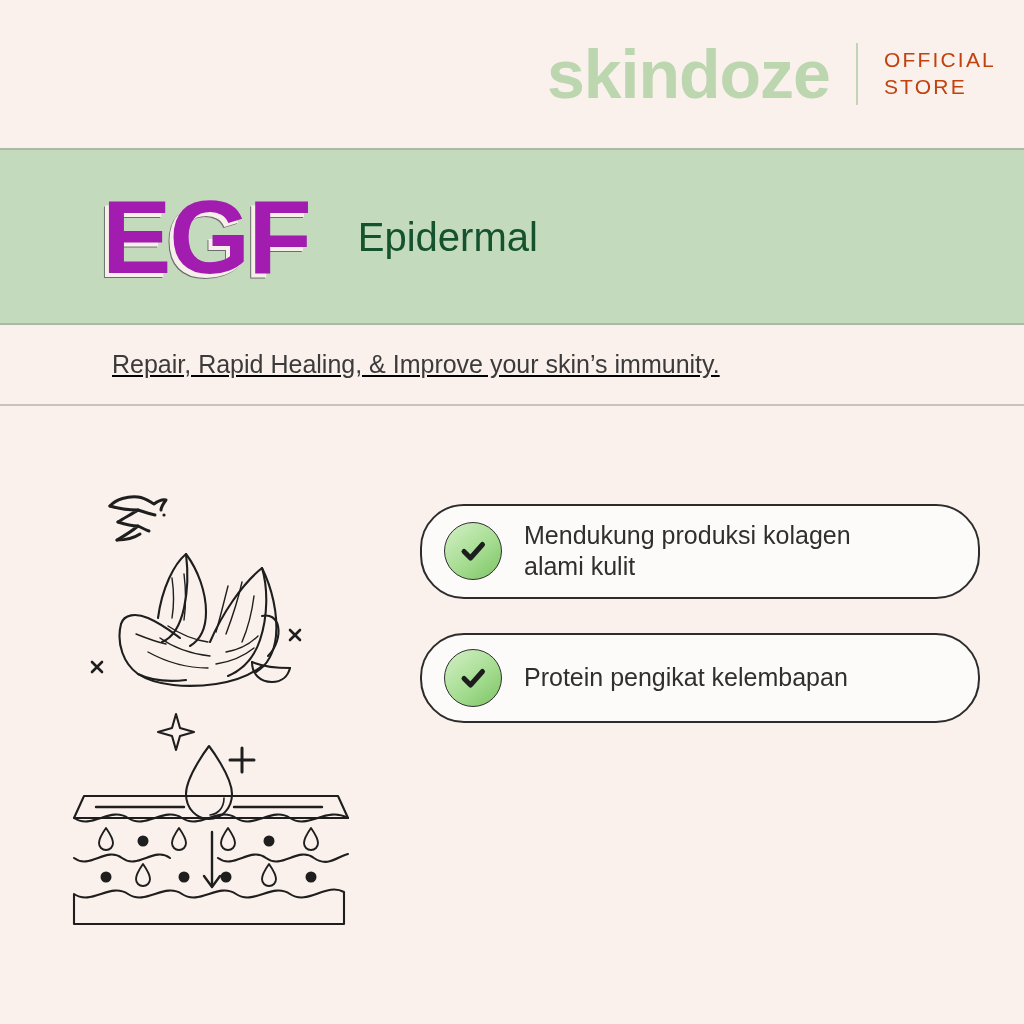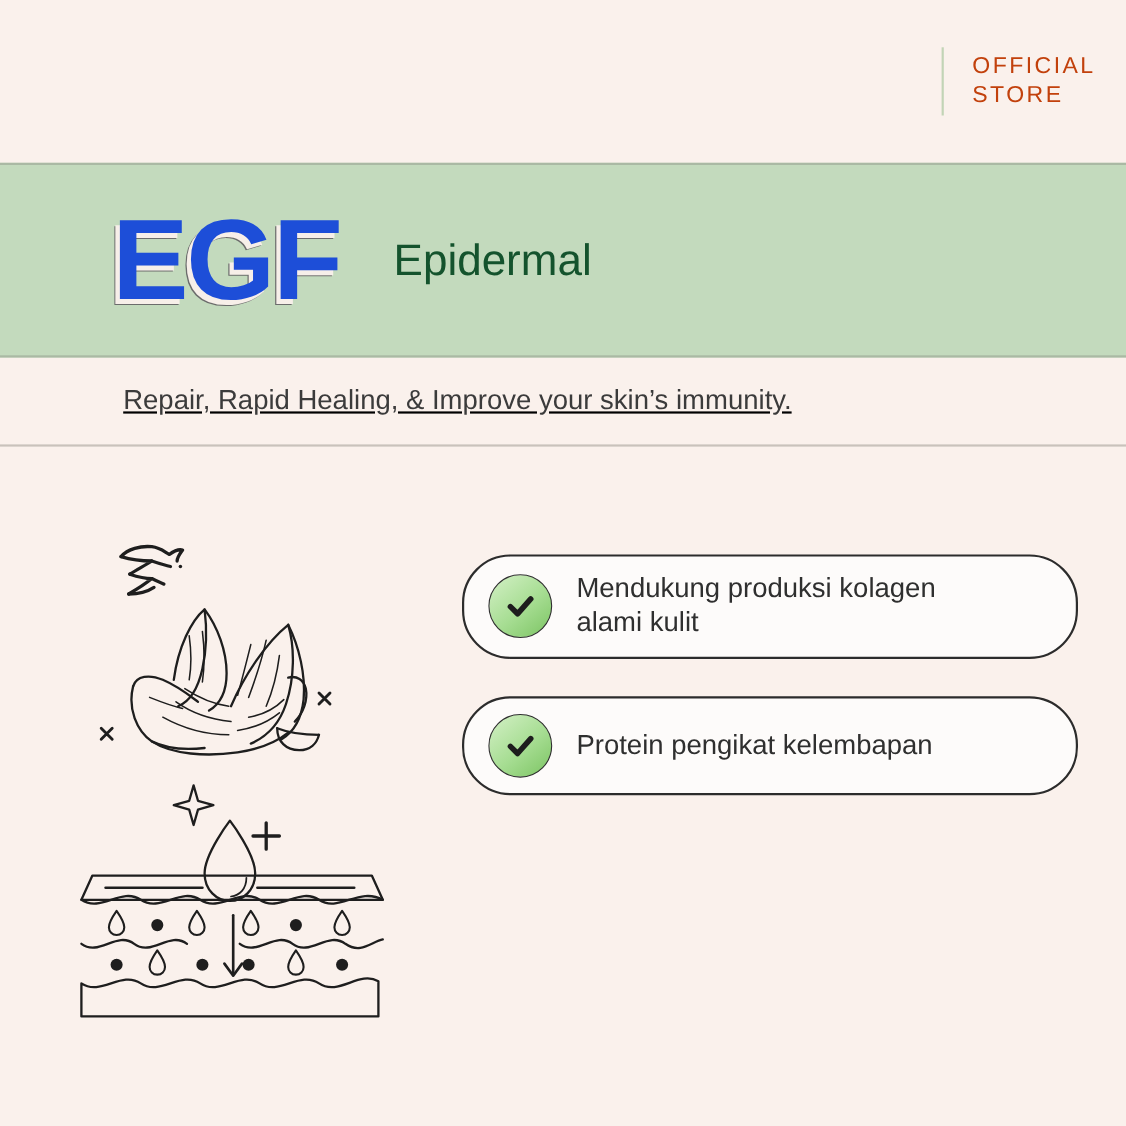--- a/index.html
+++ b/index.html
@@ -63,21 +63,21 @@
     border-bottom: 2px solid #aab9a4;
     box-sizing: border-box;
     display: flex;
     align-items: center;
     padding-left: 96px;
     gap: 48px;
   }
   .egf {
     font-size: 104px;
     font-weight: 700;
-    color: #1d4ed8;
+    color: #a21caf;
     line-height: 1;
     letter-spacing: -2px;
     text-shadow:
       -4px 4px 0 #f7efe9,
       -5px 5px 0 #6c6c6c;
     padding-left: 6px;
   }
   .banner-title {
     font-size: 40px;
     line-height: 1.3;
@@ -173,20 +173,21 @@
     position: absolute;
     top: 300px;
     left: 66px;
   }
 </style>
 </head>
 <body>
 
 <div class="header">
   <div class="brand-wrap">
+    <div class="brand-name">skindoze</div>
     <div class="brand-divider"></div>
     <div class="brand-official">
       <div>OFFICIAL</div>
       <div>STORE</div>
     </div>
   </div>
 </div>
 
 <div class="banner">
   <div class="egf">EGF</div>

